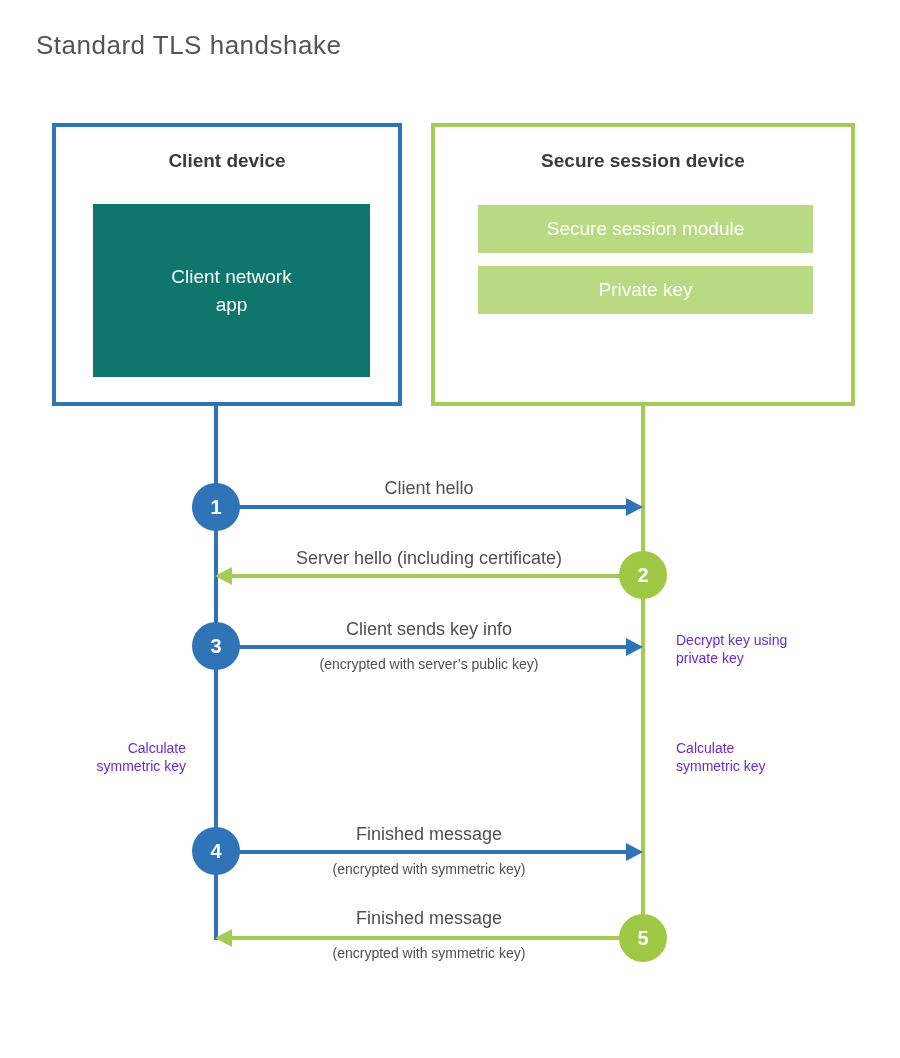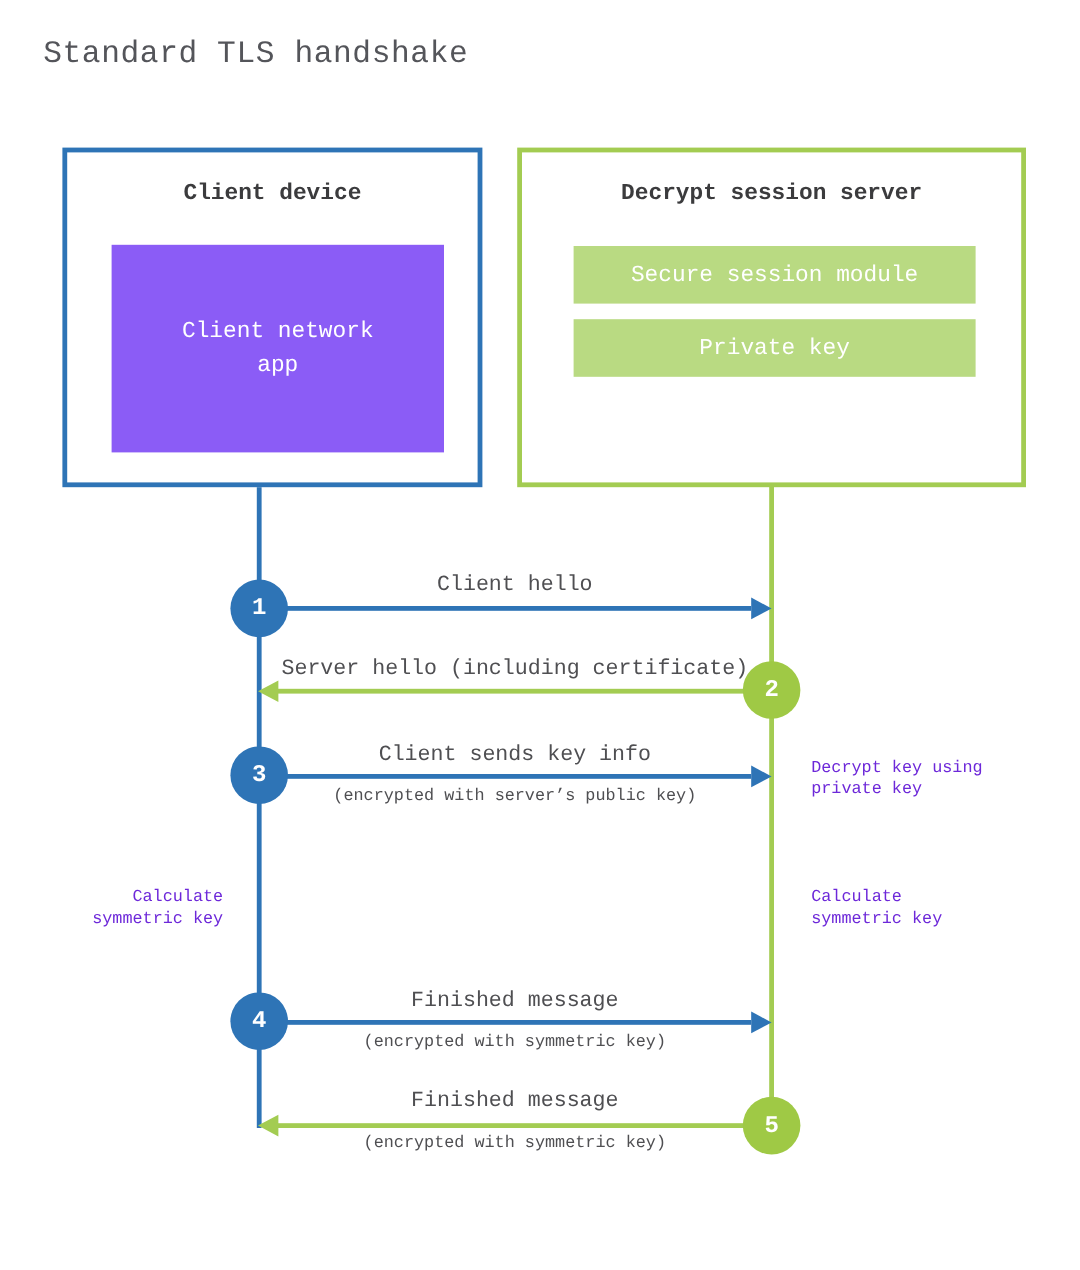--- a/index.html
+++ b/index.html
@@ -1,32 +1,32 @@
 <!DOCTYPE html>
 <html><head>
 <meta charset="utf-8">
 <style>
   html,body{margin:0;padding:0;background:#ffffff;}
   .canvas{
     position:relative;width:900px;height:1058px;background:#ffffff;overflow:hidden;
-    font-family:Liberation Mono, monospace;
+    font-family:Liberation Sans, sans-serif;
   }
   .title{
     position:absolute;left:36px;top:30px;font-size:26px;font-weight:300;
     color:#54555a;letter-spacing:0.5px;
   }
   
   .actor-box{position:absolute;top:123px;height:283px;background:#fff;box-sizing:border-box;}
   .client-box{left:52px;width:350px;border:4px solid #2e74b6;}
   .server-box{left:431px;width:424px;border:4px solid #a3cc52;}
   .actor-title{
     margin-top:23px;text-align:center;font-size:19px;font-weight:bold;color:#3b3b3d;
   }
   .client-module{
-    position:absolute;left:37px;top:77px;width:277px;height:173px;background:#8b5cf6;
+    position:absolute;left:37px;top:77px;width:277px;height:173px;background:#0f766e;
     display:flex;align-items:center;justify-content:center;text-align:center;
     color:#ffffff;font-size:19px;line-height:1.45;white-space:pre-line;
   }
   .server-modules{position:absolute;left:43px;top:78px;width:335px;}
   .server-bar{
     width:335px;height:48px;margin-bottom:13px;background:#b9da82;
     display:flex;align-items:center;justify-content:center;
     color:#ffffff;font-size:19px;
   }
   
@@ -72,21 +72,21 @@
 
   <div class="title">Standard TLS handshake</div>
 
   <div class="actor-box client-box">
     <div class="actor-title">Client device</div>
     <div class="client-module">Client network
 app</div>
   </div>
 
   <div class="actor-box server-box">
-    <div class="actor-title">Decrypt session server</div>
+    <div class="actor-title">Secure session device</div>
     <div class="server-modules">
       <div class="server-bar">Secure session module</div>
       <div class="server-bar">Private key</div>
     </div>
   </div>
 
   <div class="lifeline lifeline-client"></div>
   <div class="lifeline lifeline-server"></div>
 
   <div class="arrow-line arrow-blue" style="left:216px;top:505px;width:410px;"></div>

